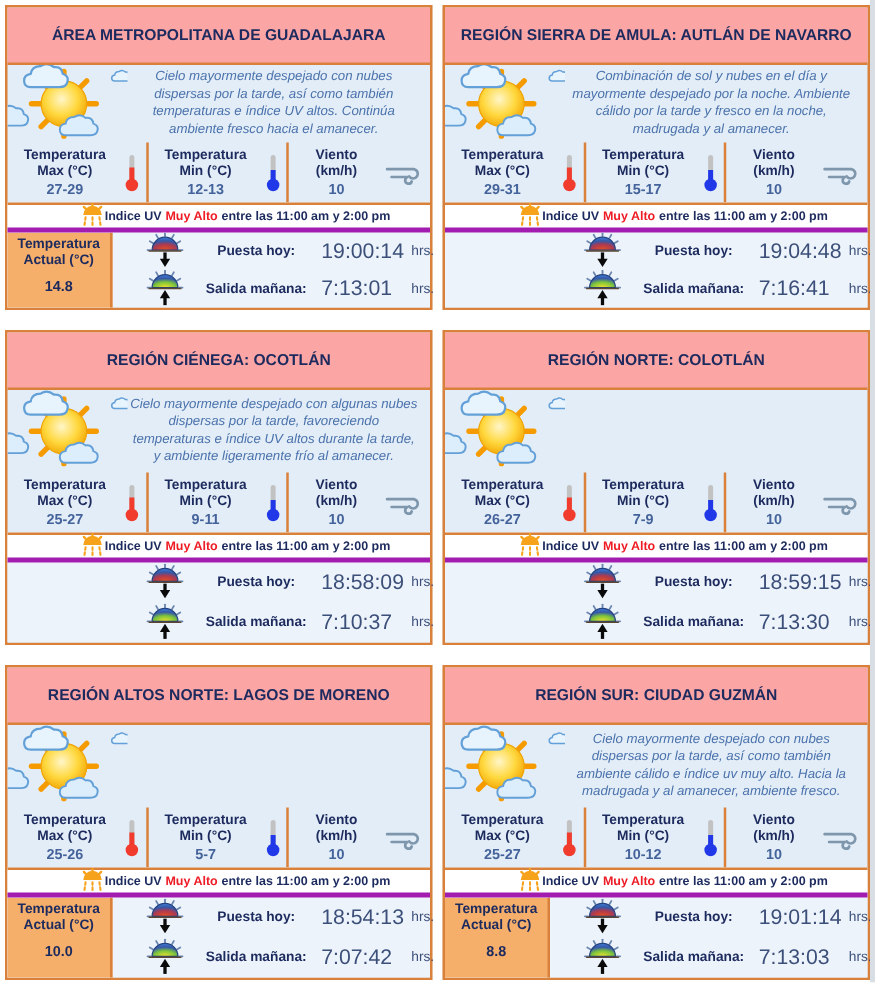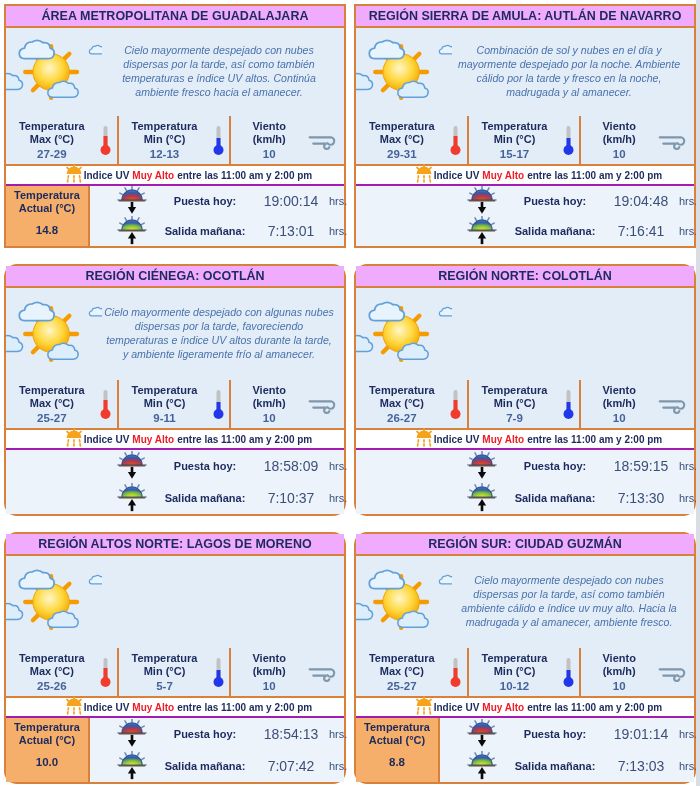--- a/index.html
+++ b/index.html
@@ -10,61 +10,61 @@
   body::after{content:"";position:absolute;right:0;top:0;width:4px;height:786px;background:#d8dee4;}
   #grid{
     position:absolute;left:4px;top:4px;width:692px;
     display:grid;grid-template-columns:342px 342px;column-gap:8px;row-gap:16px;
   }
   .panel{
     box-sizing:border-box;width:342px;height:244px;
     border:2px solid #d9813b;background:#e3edf7;
     display:flex;flex-direction:column;
   }
-  .panel:nth-child(n+3){height:252px;border-radius:13px;}
+  .panel:nth-child(n+3){height:252px;}
   .panel-header{
-    flex:0 0 auto;background:#f0abfc;border-bottom:2px solid #d9813b;
+    flex:0 0 auto;background:#fca5a5;border-bottom:2px solid #d9813b;
     color:#1c2a5e;font-weight:bold;font-size:12.5px;line-height:18px;
-    text-align:center;padding:1px 2px;white-space:nowrap;overflow:hidden;
+    text-align:center;padding:13px 2px;white-space:nowrap;overflow:hidden;
   }
   .desc-area{flex:1 1 auto;display:flex;align-items:center;overflow:hidden;}
   .weather-art{flex:0 0 96px;height:74px;}
   .weather-art svg{width:96px;height:74px;}
   .desc-text{
     flex:1 1 auto;color:#4a72ac;font-style:italic;font-size:10.6px;line-height:1.32;
     text-align:center;padding:0 10px 0 2px;
   }
   .temp-row{flex:0 0 48px;display:grid;grid-template-columns:1fr 1fr 1fr;}
   .temp-col{display:flex;align-items:center;border-right:2px solid #d9813b;padding:1px 3px 1px 0;}
   .temp-col:last-child{border-right:none;}
   .temp-text{flex:1 1 auto;text-align:center;}
   .temp-label{color:#1c2a5e;font-weight:bold;font-size:11px;line-height:1.15;}
   .temp-value{color:#44639b;font-size:11.5px;margin-top:2px;font-weight:bold;}
   .temp-ico{flex:0 0 16px;display:flex;justify-content:center;}
   .uv-row{
-    flex:0 0 18px;background:#ffffff;border-top:2px solid #d9813b;border-bottom:2px solid #a21caf;
+    flex:0 0 18px;background:#ffffff;border-top:2px solid #d9813b;border-bottom:4px solid #a21caf;
     position:relative;display:flex;align-items:center;justify-content:center;
     font-size:10px;font-weight:bold;color:#1c2a5e;white-space:nowrap;padding-left:46px;
   }
   .uv-row .gap{width:3px;display:inline-block;}
   .uv-level{color:#ee1c25;}
   .uv-sun{position:absolute;left:56px;top:-3px;}
   .bottom{flex:0 0 58px;background:#ecf3fb;display:flex;}
   .panel:nth-child(n+3) .bottom{flex-basis:64px;}
   .actual-cell{
     flex:0 0 84px;box-sizing:border-box;background:#f5af6b;border-right:2px solid #d9813b;
     display:flex;flex-direction:column;align-items:center;text-align:center;
     color:#1c2a5e;font-weight:bold;font-size:11px;line-height:1.2;padding-top:3px;
   }
   .actual-cell.empty{background:transparent;border-right:none;}
   .actual-value{margin-top:9px;font-size:11.5px;}
   .sun-times{flex:1 1 auto;display:grid;grid-template-columns:42px 104px 72px 40px;grid-template-rows:1fr 1fr;align-items:center;margin-left:21px;}
   .st-icon{display:flex;justify-content:center;align-items:center;height:100%;}
   .st-label{color:#1c2a5e;font-weight:bold;font-size:11px;text-align:center;}
-  .st-time{color:#3c4f79;font-size:14px;text-align:center;padding-right:4px;}
+  .st-time{color:#3c4f79;font-size:17px;text-align:left;padding-right:4px;}
   .st-hrs{color:#3c4f79;font-size:11px;text-align:left;}
 </style>
 </head>
 <body>
 
 <svg width="0" height="0" style="position:absolute" aria-hidden="true">
   <defs>
     <radialGradient id="sunG" cx="45%" cy="40%" r="65%">
       <stop offset="0%" stop-color="#fff6c8"></stop>
         <stop offset="55%" stop-color="#ffd83e"></stop>

